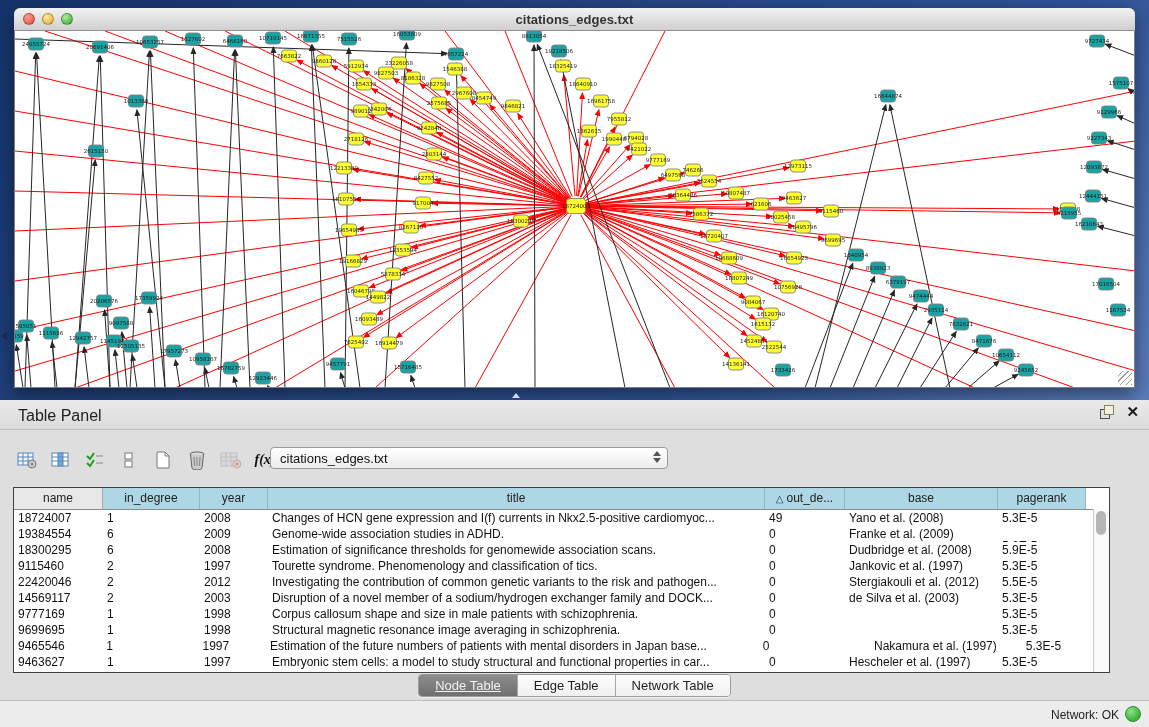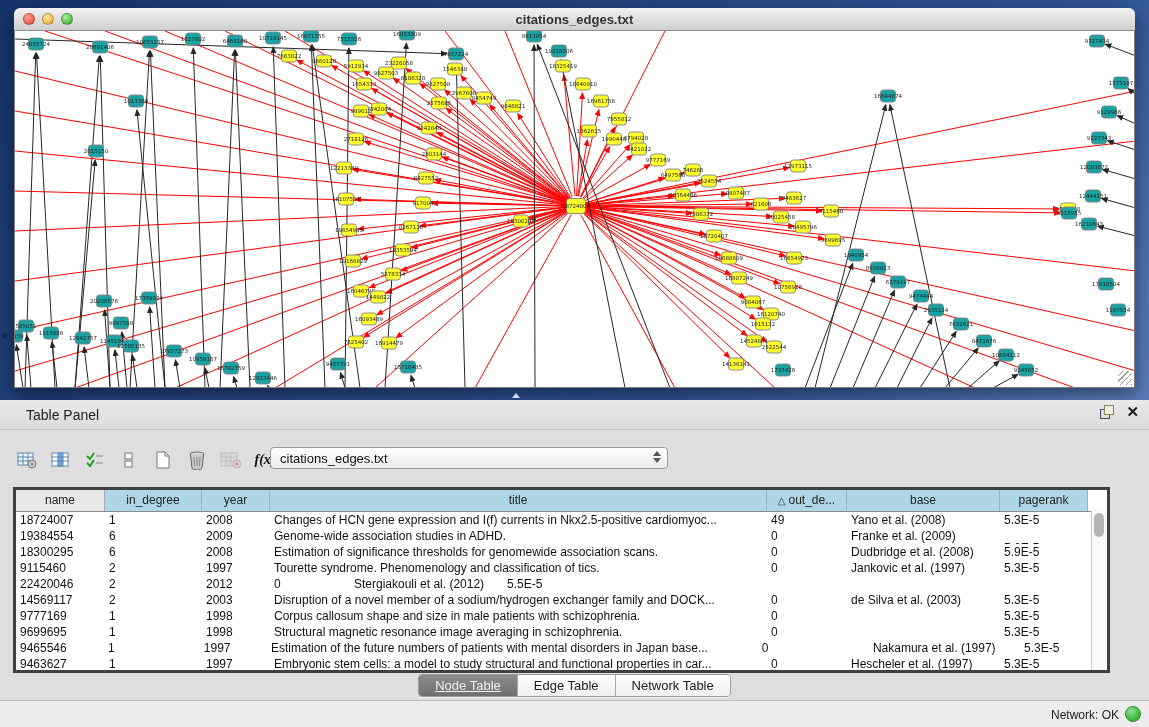--- a/index.html
+++ b/index.html
@@ -27,41 +27,41 @@
     background:repeating-linear-gradient(135deg,transparent 0 3px,#9a9a9a 3px 4px);}
   .left-collapse{position:absolute;left:1px;top:332px;width:0;height:0;
     border-top:4px solid transparent;border-bottom:4px solid transparent;border-right:6px solid #102a55;}
   .split-collapse{position:absolute;left:512px;top:393px;width:0;height:0;
     border-left:4px solid transparent;border-right:4px solid transparent;border-bottom:5px solid #10295400;
     border-bottom-color:#cfd8ea;}
   
   .table-panel{position:absolute;left:0;top:400px;width:1149px;height:300px;background:#dedede;}
   .panel-header{position:relative;height:29px;background:linear-gradient(#e9e9e9,#dcdcdc);
     border-bottom:1px solid #c2c2c2;}
-  .panel-title{position:absolute;left:26px;top:7px;font-size:14px;color:#222;}
+  .panel-title{position:absolute;left:18px;top:7px;font-size:16px;color:#222;}
   .panel-header-icons{position:absolute;right:10px;top:5px;display:flex;gap:12px;align-items:center;}
   .float-icon{position:relative;width:14px;height:14px;}
   .float-icon .sq1{position:absolute;left:0;bottom:0;width:8px;height:8px;border:1px solid #3a4e7a;background:#e6e2c8;}
   .float-icon .sq2{position:absolute;right:0;top:0;width:8px;height:8px;border:1px solid #8a8352;background:#efefe2;}
   .close-x{font-size:15px;font-weight:bold;color:#1a1a1a;line-height:14px;cursor:default;}
   
   .toolbar{position:absolute;left:13px;top:44px;height:32px;display:flex;align-items:center;gap:6px;}
   .tool-btn{width:28px;height:26px;display:flex;align-items:center;justify-content:center;border-radius:3px;}
   .tool-btn svg{display:block;}
   .fx{font-family:"Liberation Serif",serif;font-style:italic;font-weight:bold;font-size:14px;color:#111;}
   .combo{position:absolute;left:270px;top:47px;width:398px;height:22px;box-sizing:border-box;
     border:1px solid #9a9a9a;border-radius:4px;background:linear-gradient(#ffffff,#ececec);
     display:flex;align-items:center;font-size:13px;color:#111;padding-left:9px;}
   .combo .arrows{position:absolute;right:6px;top:3px;display:flex;flex-direction:column;gap:2px;}
   .combo .arrows i{width:0;height:0;border-left:4px solid transparent;border-right:4px solid transparent;}
   .combo .arrows .up{border-bottom:5px solid #555;}
   .combo .arrows .dn{border-top:5px solid #555;}
   
   .table-area{position:absolute;left:13px;top:87px;width:1097px;height:186px;background:#fff;
-    border:3px solid #404040;box-sizing:border-box;overflow:hidden;}
+    border:1px solid #404040;box-sizing:border-box;overflow:hidden;}
   .thead{display:flex;height:21px;border-bottom:1px solid #8c8c8c;}
   .th{box-sizing:border-box;height:21px;line-height:20px;text-align:center;font-size:12px;color:#222;
     background:#aed7e6;border-right:1px solid #8fb6c4;overflow:hidden;white-space:nowrap;}
   .th.plain{background:#e8e8e8;border-right:1px solid #aaa;}
   .th .sort{font-size:10px;margin-right:3px;color:#235;}
   .trow{display:flex;height:16px;line-height:16px;font-size:12px;color:#111;}
   .td{box-sizing:border-box;padding-left:4px;overflow:hidden;white-space:nowrap;}
   .vscroll{position:absolute;right:0;top:21px;width:15px;height:164px;background:#fafafa;border-left:1px solid #c9c9c9;}
   .vthumb{position:absolute;left:2px;top:2px;width:10px;height:24px;border-radius:5px;background:#b5b5b5;}
   
@@ -630,20 +630,21 @@
           <div class="td" style="width: 68px;">1997</div>
           <div class="td" style="width: 497px;">Tourette syndrome. Phenomenology and classification of tics.</div>
           <div class="td" style="width: 80px;">0</div>
           <div class="td" style="width: 153px;">Jankovic et al. (1997)</div>
           <div class="td" style="width: 88px;">5.3E-5</div>
         </div>
         <div class="trow">
           <div class="td" style="width: 89px;">22420046</div>
           <div class="td" style="width: 97px;">2</div>
           <div class="td" style="width: 68px;">2012</div>
+          <div class="td" style="width: 497px;">Investigating the contribution of common genetic variants to the risk and pathogen...</div>
           <div class="td" style="width: 80px;">0</div>
           <div class="td" style="width: 153px;">Stergiakouli et al. (2012)</div>
           <div class="td" style="width: 88px;">5.5E-5</div>
         </div>
         <div class="trow">
           <div class="td" style="width: 89px;">14569117</div>
           <div class="td" style="width: 97px;">2</div>
           <div class="td" style="width: 68px;">2003</div>
           <div class="td" style="width: 497px;">Disruption of a novel member of a sodium/hydrogen exchanger family and DOCK...</div>
           <div class="td" style="width: 80px;">0</div>

